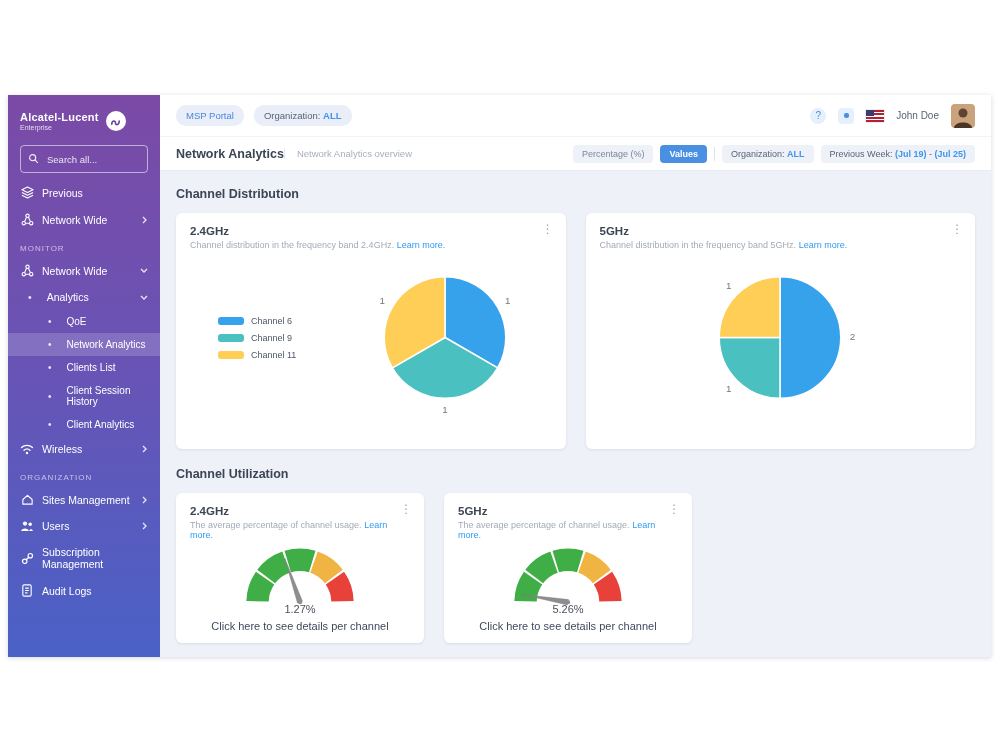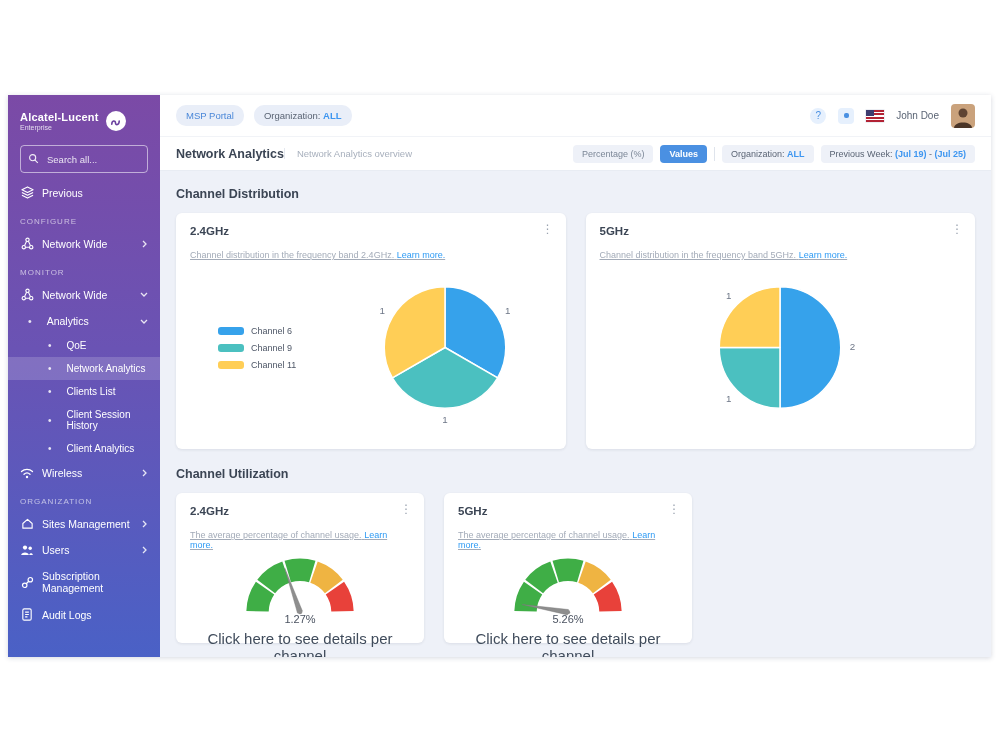--- a/index.html
+++ b/index.html
@@ -47,31 +47,31 @@
   .fdark{color:#5a6474;}
   .fblue{color:#3e96f0;font-weight:bold;}
   
   .content{flex:1;background:#eef1f8;padding:14px 16px;overflow:hidden;}
   .sec-title{font-size:12.5px;font-weight:bold;color:#3b4554;margin:2px 0 12px;}
   .cardrow{display:flex;gap:20px;margin-bottom:18px;}
   .card{background:#fff;border-radius:6px;box-shadow:0 1px 3px rgba(20,30,60,.09);padding:12px 14px;position:relative;}
   .card.piecard{flex:1;height:236px;}
   .card.gaugecard{width:248px;height:150px;}
   .ctitle{font-size:11.5px;font-weight:bold;color:#3b4554;}
-  .cdesc{font-size:9px;color:#a3abb8;margin-top:13px;text-decoration:underline;}
+  .cdesc{font-size:9px;color:#a3abb8;margin-top:3px;}
   .cdesc .lnk{color:#2f9bf4;cursor:pointer;}
   .kebab{position:absolute;top:10px;right:12px;color:#9aa3b0;font-size:12px;cursor:pointer;line-height:1;}
   .chart-area{display:flex;align-items:center;margin-top:2px;}
   .legend{margin-left:28px;width:120px;display:flex;flex-direction:column;gap:7px;flex-shrink:0;}
   .legend-row{display:flex;align-items:center;gap:7px;font-size:9px;color:#4d5666;cursor:pointer;}
   .legend-row i{width:26px;height:8px;border-radius:3px;display:block;flex-shrink:0;}
   .piewrap{flex:1;display:flex;justify-content:center;}
   .gauge-wrap{display:flex;flex-direction:column;align-items:center;margin-top:3px;}
   .gval{font-size:11px;color:#4a5260;margin-top:-3px;}
-  .gfoot{font-size:15px;color:#3f4b5b;margin-top:5px;text-align:center;cursor:pointer;}
+  .gfoot{font-size:11px;color:#3f4b5b;margin-top:5px;text-align:center;cursor:pointer;}
 </style>
 </head>
 <body>
 
 <div class="app">
 
   <aside class="sidebar">
     <div class="brand">
       <div>
         <div class="brand-name">Alcatel-Lucent</div>
@@ -99,21 +99,20 @@
         <span class="ic">
           <svg width="13" height="13" viewBox="0 0 14 14" fill="none" stroke="#fff" stroke-width="1.2" stroke-linejoin="round">
               <path d="M7 1 L13 4 7 7 1 4Z"></path>
               <path d="M1 7 L7 10 13 7"></path>
               <path d="M1 10 L7 13 13 10"></path>
             </svg>
         </span>
         <span class="lbl">Previous</span>
       </div>
 
-      <div class="section">CONFIGURE</div>
 
       <div class="item">
         <span class="ic">
           <svg width="13" height="13" viewBox="0 0 14 14" fill="none" stroke="#fff" stroke-width="1.2">
               <circle cx="7" cy="3" r="1.8"></circle>
               <circle cx="3" cy="11" r="1.8"></circle>
               <circle cx="11" cy="11" r="1.8"></circle>
               <path d="M6 4.6 L3.8 9.3 M8 4.6 L10.2 9.3 M4.9 11 L9.1 11"></path>
             </svg>
         </span>

